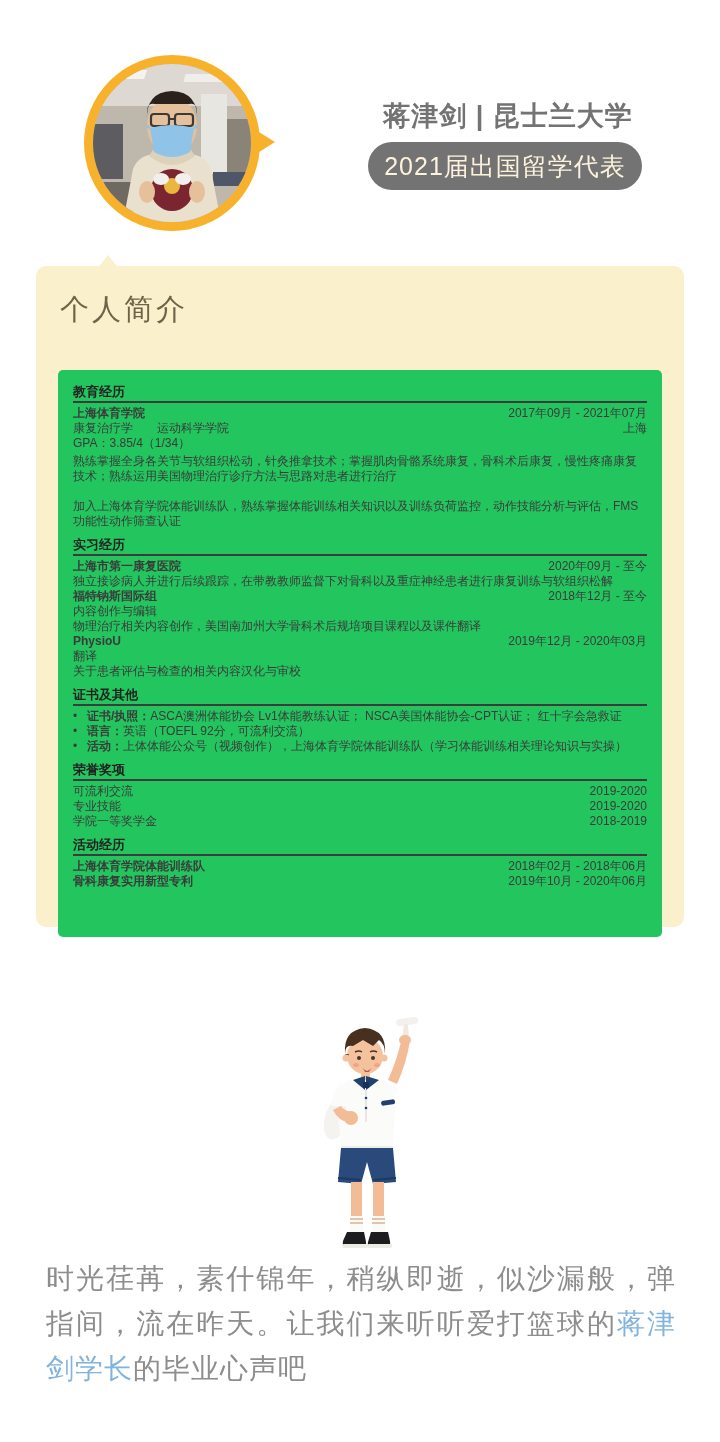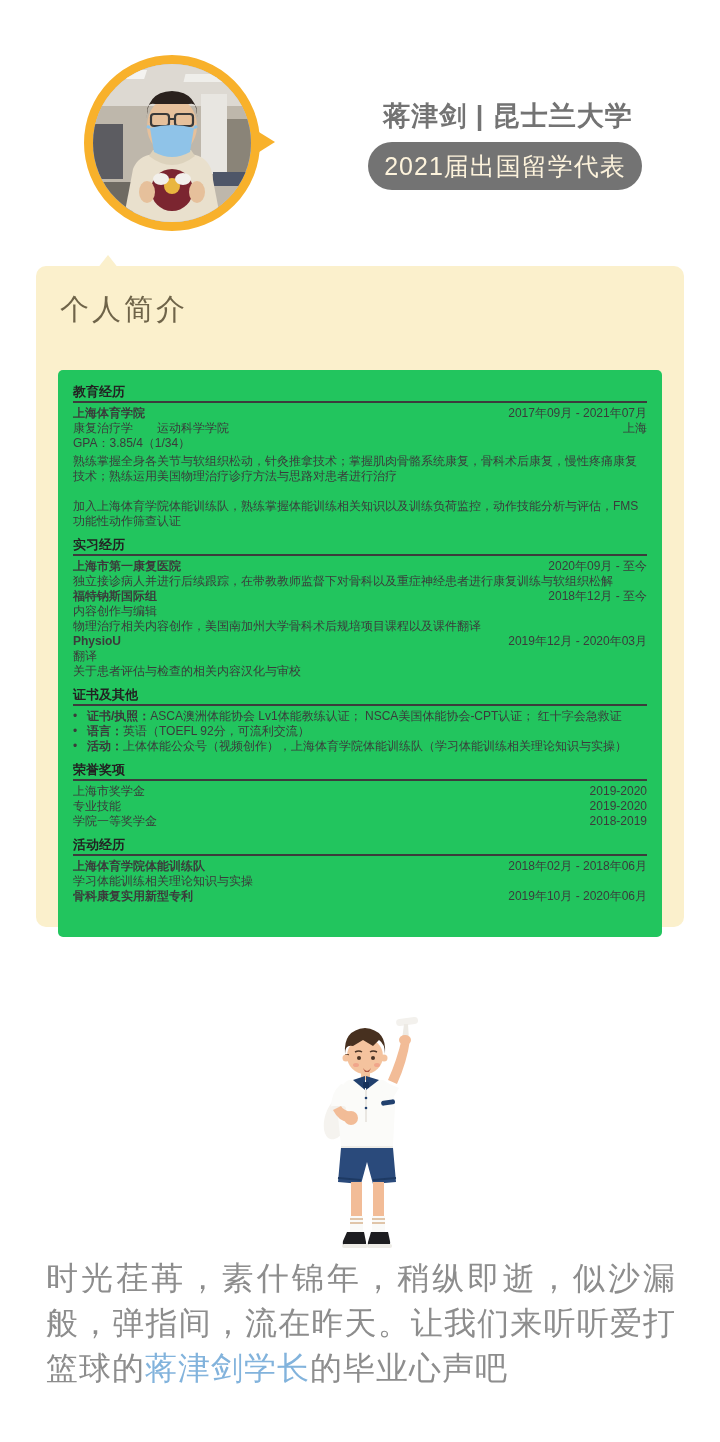--- a/index.html
+++ b/index.html
@@ -37,21 +37,21 @@
   .rrow .right{white-space:nowrap;}
   .b{font-weight:bold;}
   .para{margin:3px 0 0;}
   .para.gap{margin-top:15px;}
   .bullet{display:flex;}
   .bullet .dot{width:14px;flex:none;}
   
   .boy{position:absolute;left:293px;top:1010px;}
   
   .footer-text{position:absolute;left:46px;top:1256px;width:630px;
-    font-size:32px;line-height:45px;color:#8d8d8d;letter-spacing:1px;text-align:justify;}
+    font-size:28px;line-height:45px;color:#8d8d8d;letter-spacing:1px;text-align:justify;}
   .footer-text .hl{color:#82B3DC;}
 </style>
 </head>
 <body>
 
 <div class="photo-bubble">
   <svg width="158" height="158" viewBox="0 0 158 158">
     <rect x="0" y="0" width="158" height="158" fill="#c6bfb4"></rect>
     <rect x="0" y="0" width="158" height="42" fill="#ddd9d2"></rect>
     <rect x="12" y="6" width="44" height="9" fill="#f4f3f0" transform="skewX(-18)"></rect>
@@ -147,40 +147,39 @@
       </div>
       <div class="bullet">
         <span class="dot">•</span>
         <span><span class="b">活动：</span><span>上体体能公众号（视频创作），上海体育学院体能训练队（学习体能训练相关理论知识与实操）</span></span>
       </div>
     </div>
 
     <div class="rsec">
       <div class="rsec-title">荣誉奖项</div>
       <div class="rrow">
-        <span>上海市奖学金</span>
+        <span>可流利交流</span>
         <span class="right">2019-2020</span>
       </div>
       <div class="rrow">
         <span>专业技能</span>
         <span class="right">2019-2020</span>
       </div>
       <div class="rrow">
         <span>学院一等奖学金</span>
         <span class="right">2018-2019</span>
       </div>
     </div>
 
     <div class="rsec">
       <div class="rsec-title">活动经历</div>
       <div class="rrow">
         <span class="b">上海体育学院体能训练队</span>
         <span class="right">2018年02月 - 2018年06月</span>
       </div>
-      <div>学习体能训练相关理论知识与实操</div>
       <div class="rrow">
         <span class="b">骨科康复实用新型专利</span>
         <span class="right">2019年10月 - 2020年06月</span>
       </div>
 
     </div>
 
   </div>
 </div>
 

